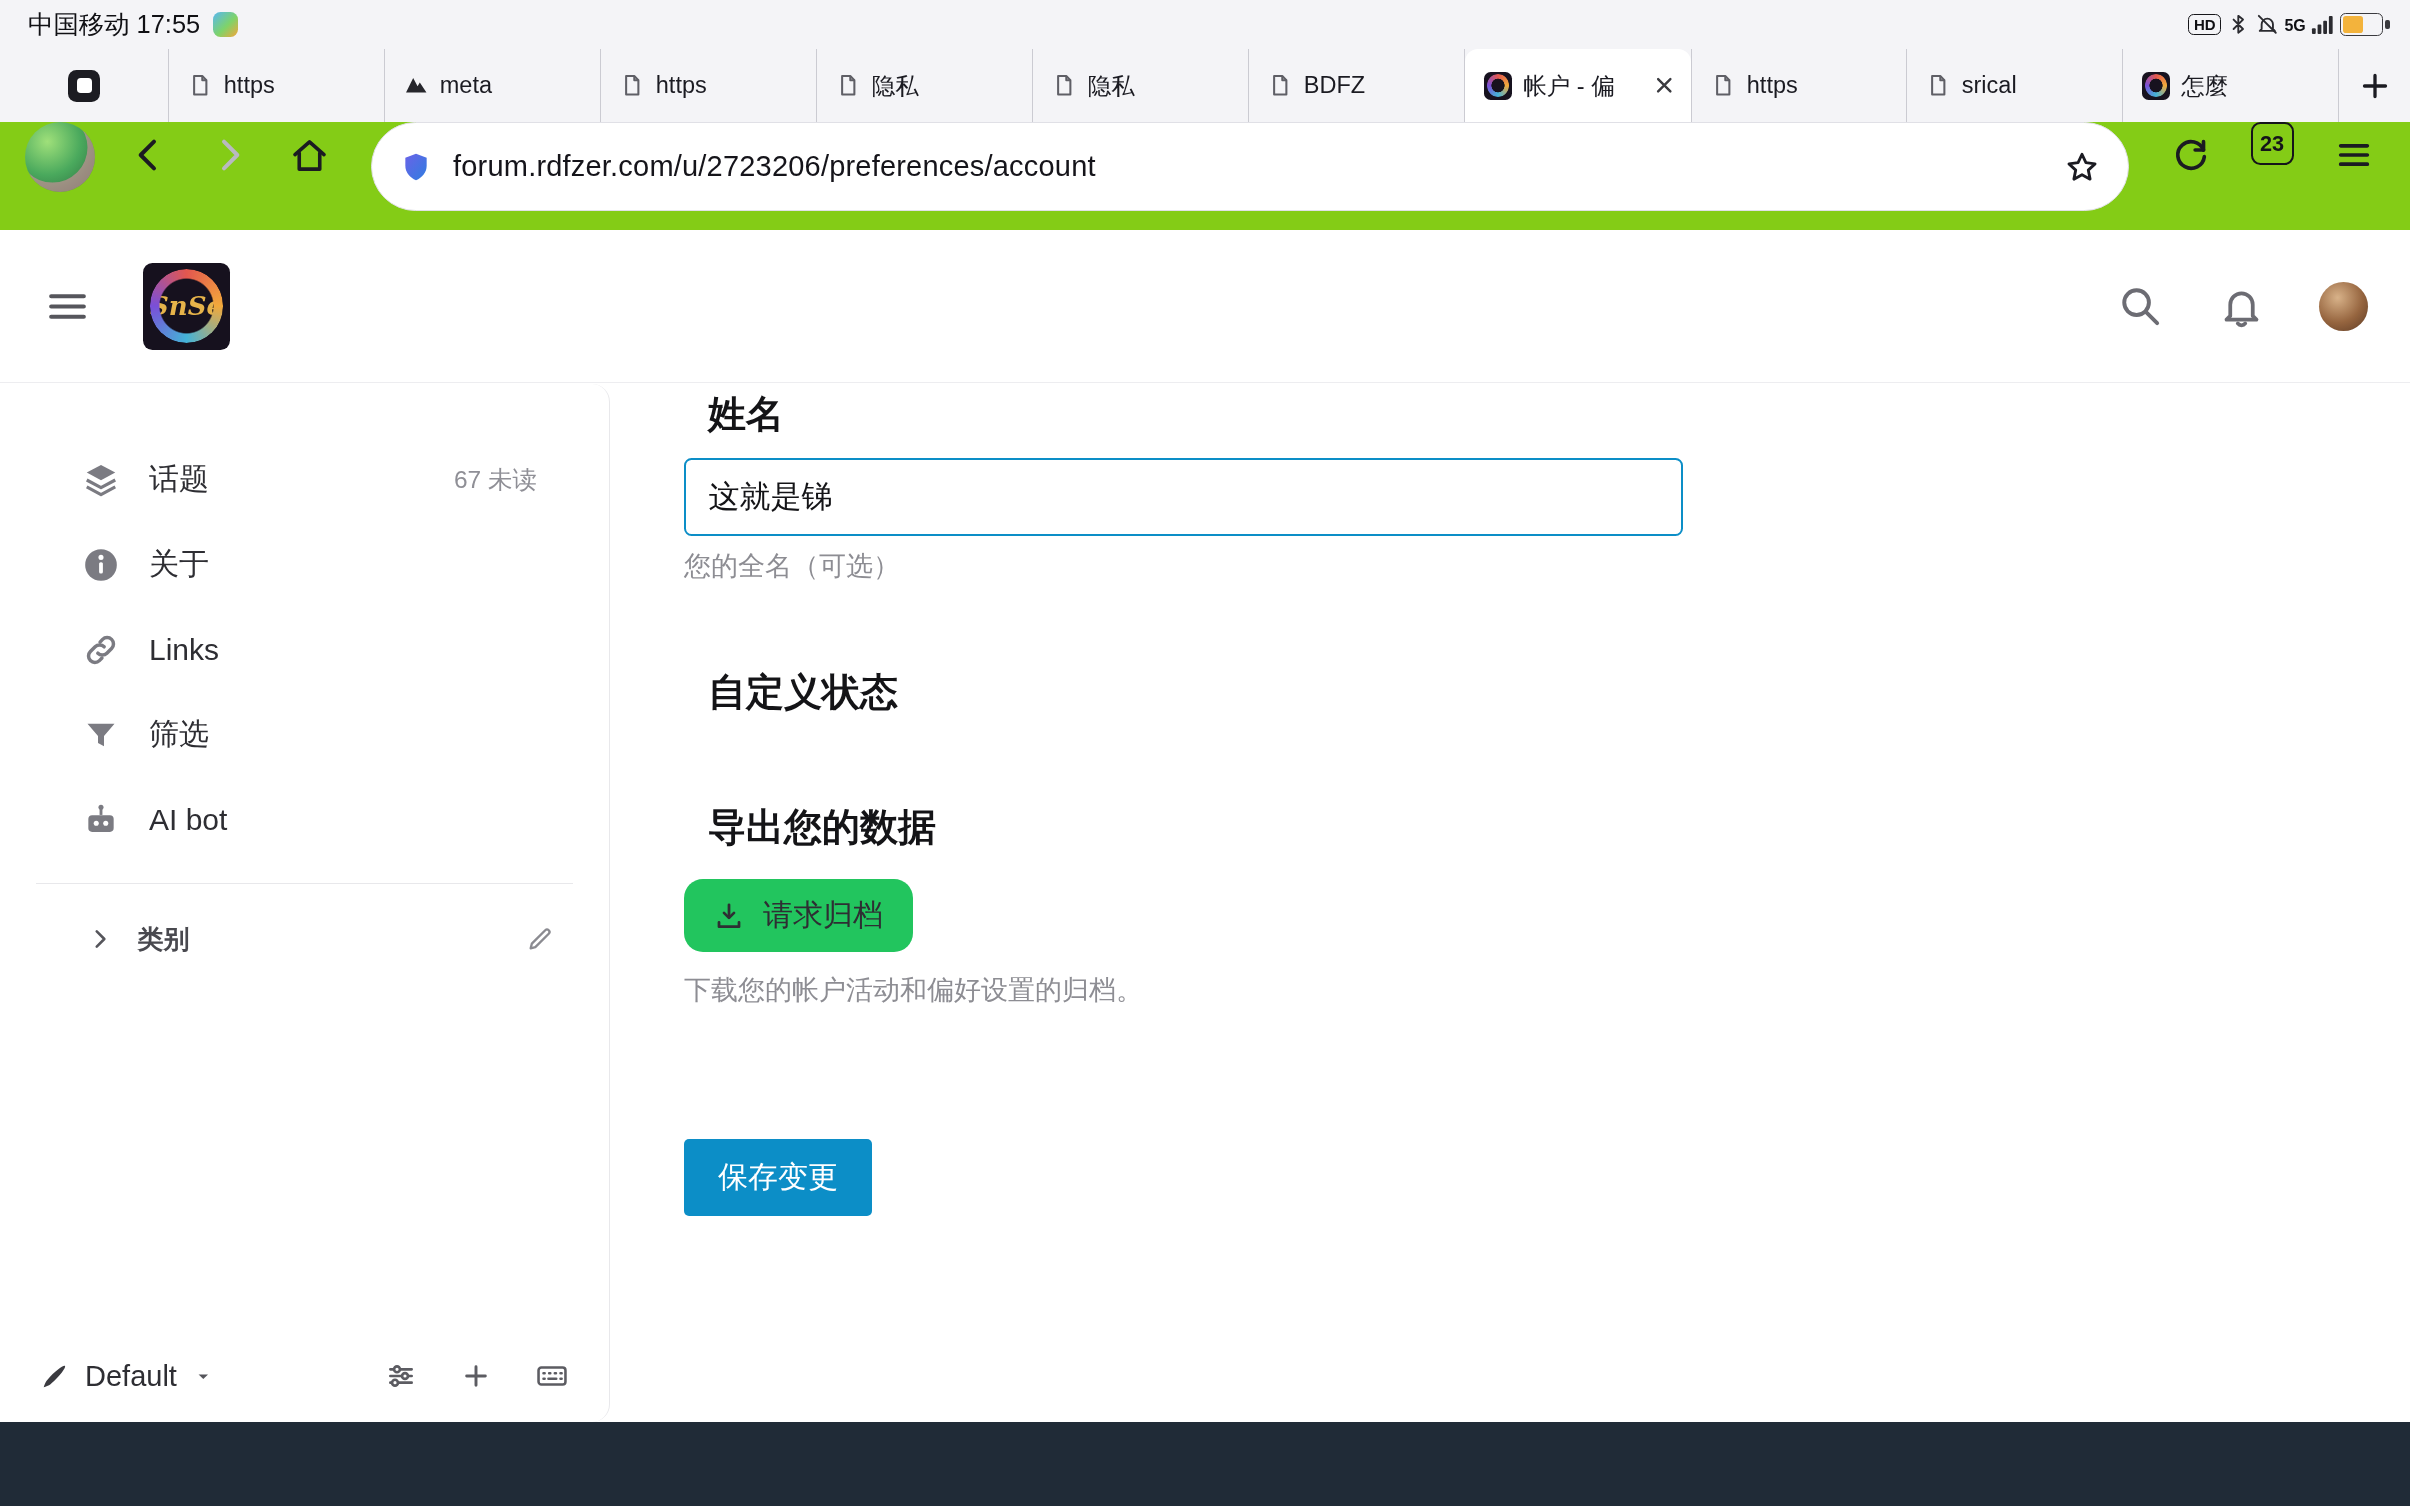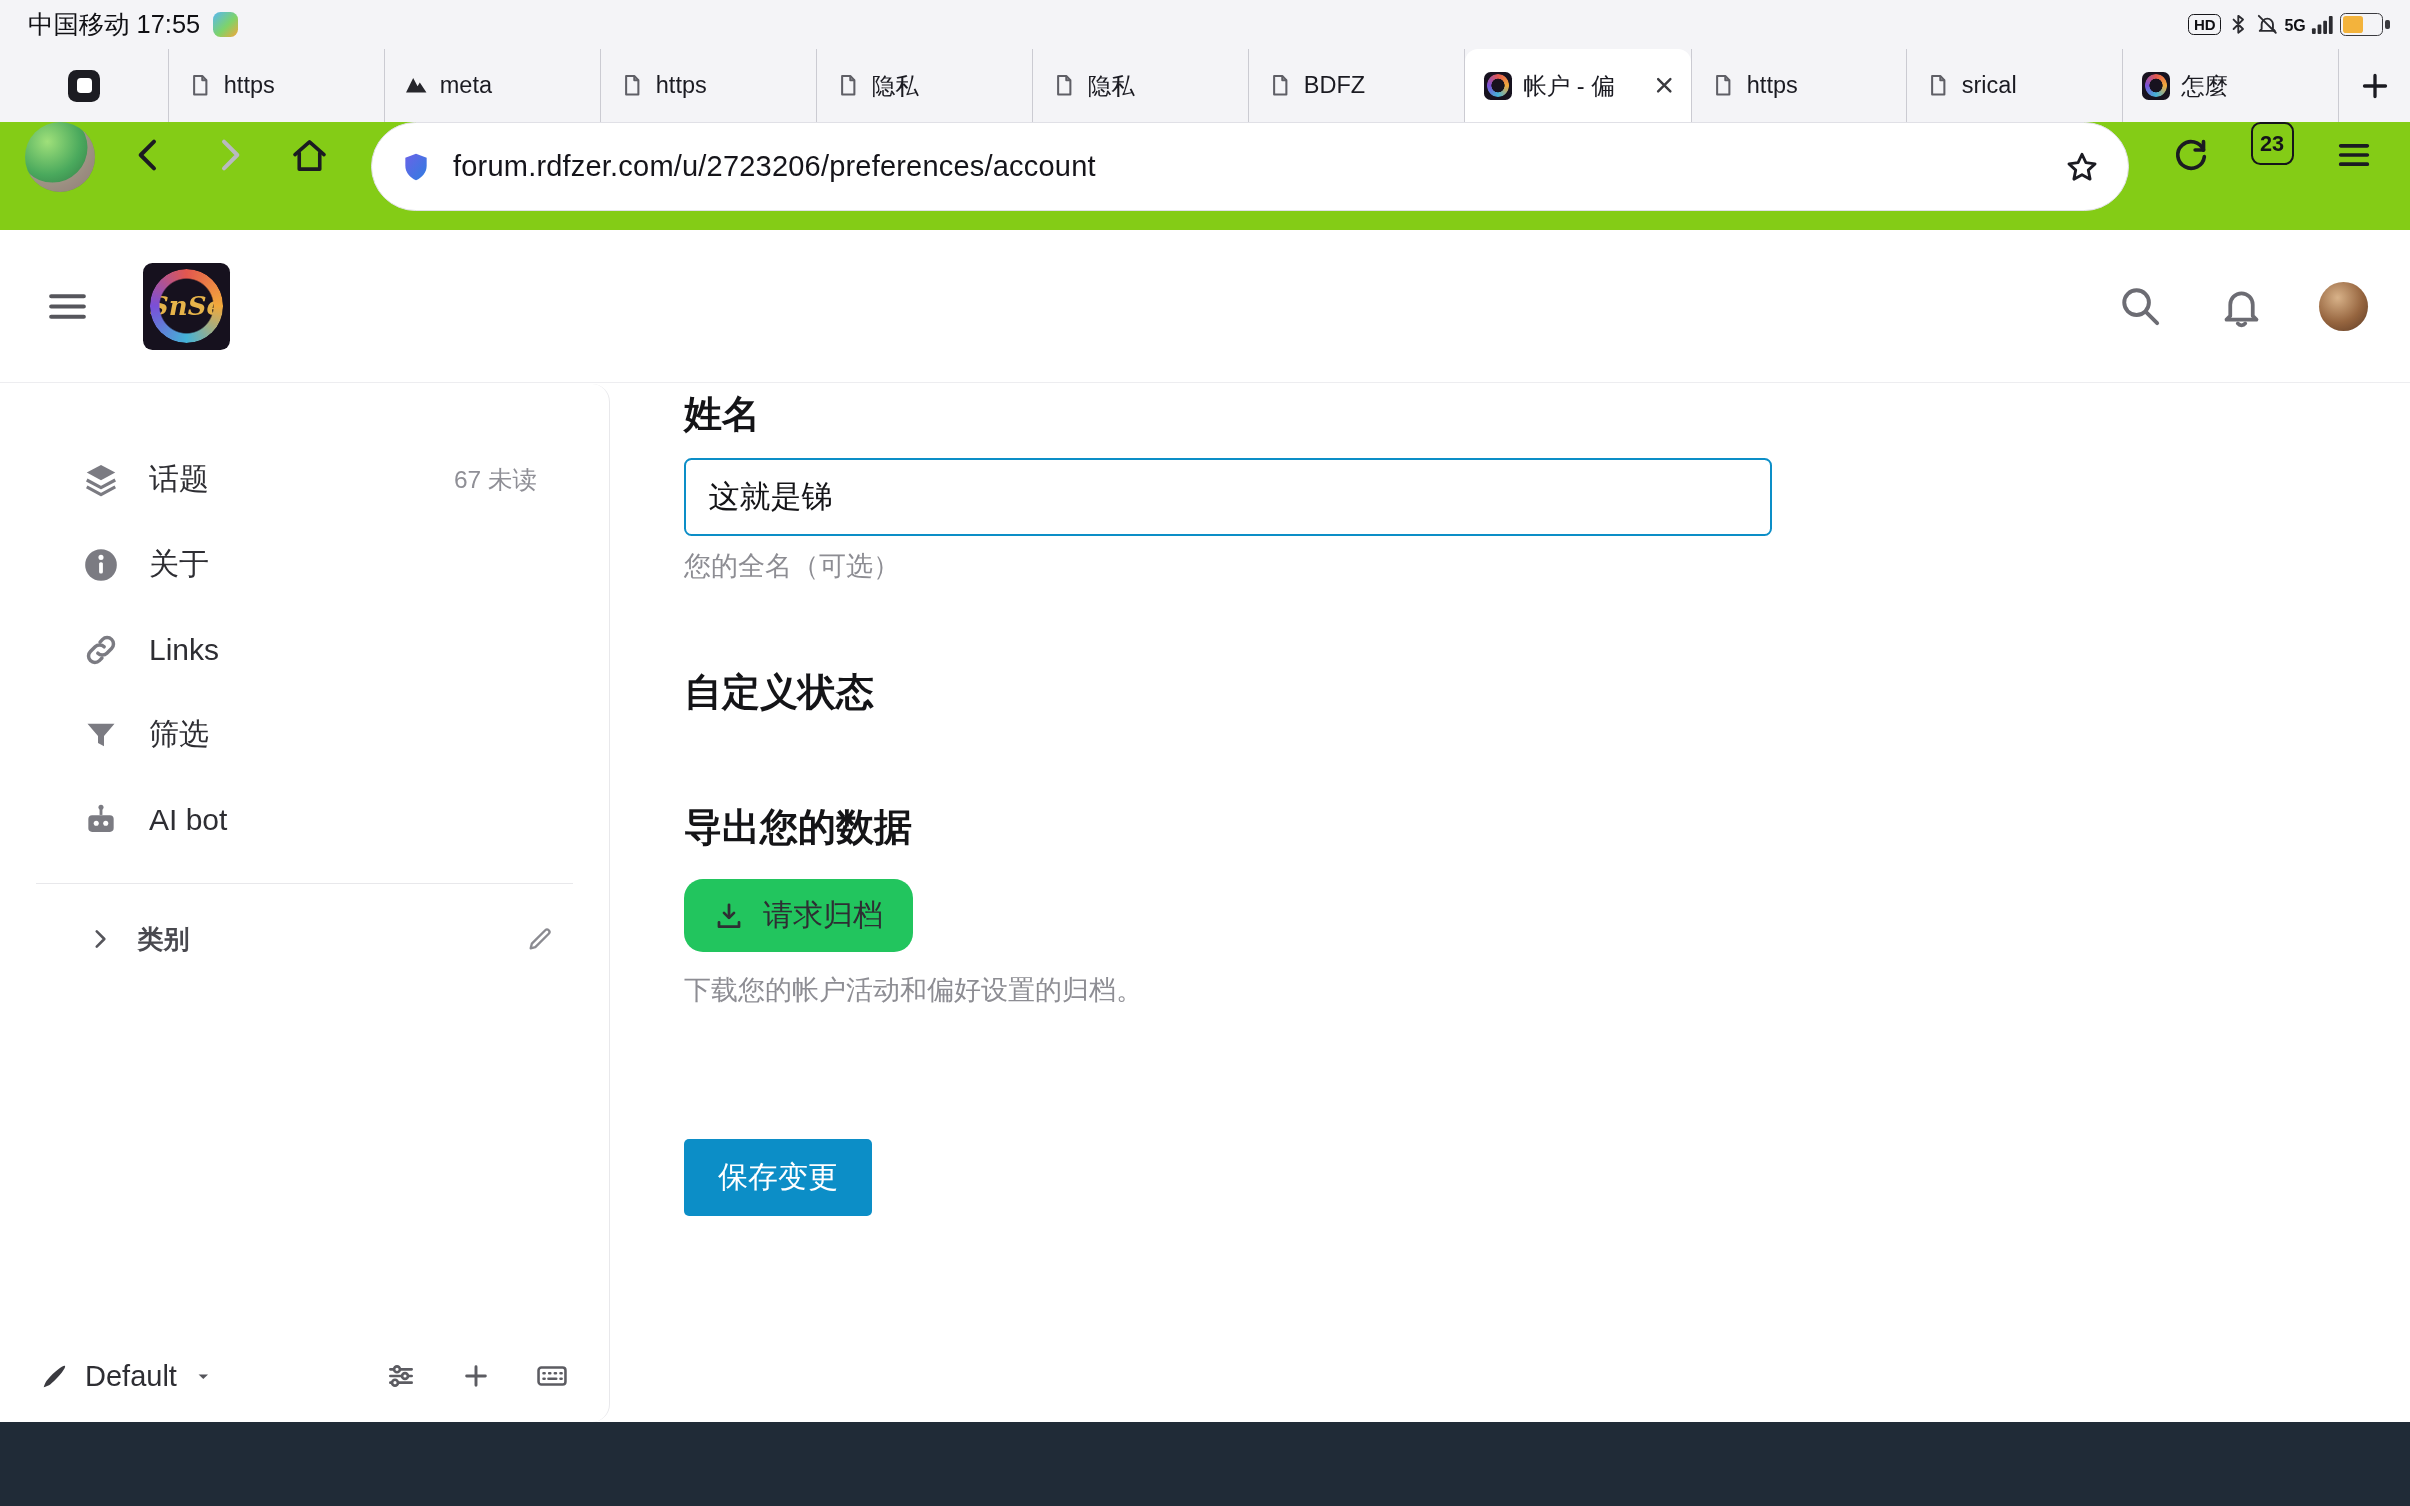--- a/index.html
+++ b/index.html
@@ -74,22 +74,22 @@
   .cat-row { height:81px; display:flex; align-items:center; gap:24.5px; padding:0 55px 0 87px; font-size:26px; font-weight:700; color:#49494f; }
   .cat-chevron { color:#55555b; display:inline-flex; }
   .cat-edit { margin-left:auto; color:#8b8b91; display:inline-flex; }
   .sidebar-footer { position:absolute; left:0; right:0; bottom:0; height:92px; display:flex; align-items:center; padding:0 40px; gap:15px; }
   .sf-brush { color:#3b3b40; display:inline-flex; }
   .sf-label { font-size:29px; color:#2e2e33; }
   .sf-caret { color:#55555b; display:inline-flex; }
   .sf-right { margin-left:auto; display:flex; align-items:center; gap:43px; color:#5c5c62; }
 
   .main { flex:1; padding:1.9px 0 0 74px; }
-  .section-title { font-size:38px; font-weight:700; color:#141417; line-height:56px; }
-  .name-input { display:block; width:1088px; height:78px; margin-top:16px; border:2.8px solid var(--accent); border-radius:7.5px; padding:0 22.6px; font-size:31px; color:#141417; outline:none; font-family:Liberation Mono, monospace; background:#fff; }
+  .section-title { font-size:38px; font-weight:700; color:#141417; line-height:56px;margin-left:24px; }
+  .name-input { display:block; width:999px; height:78px; margin-top:16px; border:2.8px solid var(--accent); border-radius:7.5px; padding:0 22.6px; font-size:31px; color:#141417; outline:none; font-family:Liberation Mono, monospace; background:#fff; }
   .field-hint { margin-top:13px; font-size:27px; color:#8d8d93; line-height:34px; }
   .status-title { margin-top:81px; }
   .status-row { margin-top:24.5px; display:flex; align-items:center; gap:24.5px; }
   .status-value { font-size:32px; color:#141417; }
   .icon-btn { width:75px; height:60px; background:#e9e9ec; border:none; border-radius:7.5px; display:flex; align-items:center; justify-content:center; color:#3c3c41; cursor:pointer; }
   .export-title { margin-top:79px; }
   .archive-btn { margin-top:24.5px; height:73px; display:inline-flex; align-items:center; gap:19px; padding:0 30px; background:#22c55e; border:none; border-radius:19px; font-size:30px; color:#2e2e33; font-family:inherit; cursor:pointer; }
   .export-hint { margin-top:21px; }
   .save-btn { margin-top:132px; height:77px; padding:0 34px; background:var(--accent); border:none; border-radius:5px; color:#fff; font-size:30px; font-weight:500; font-family:inherit; cursor:pointer; }
 

